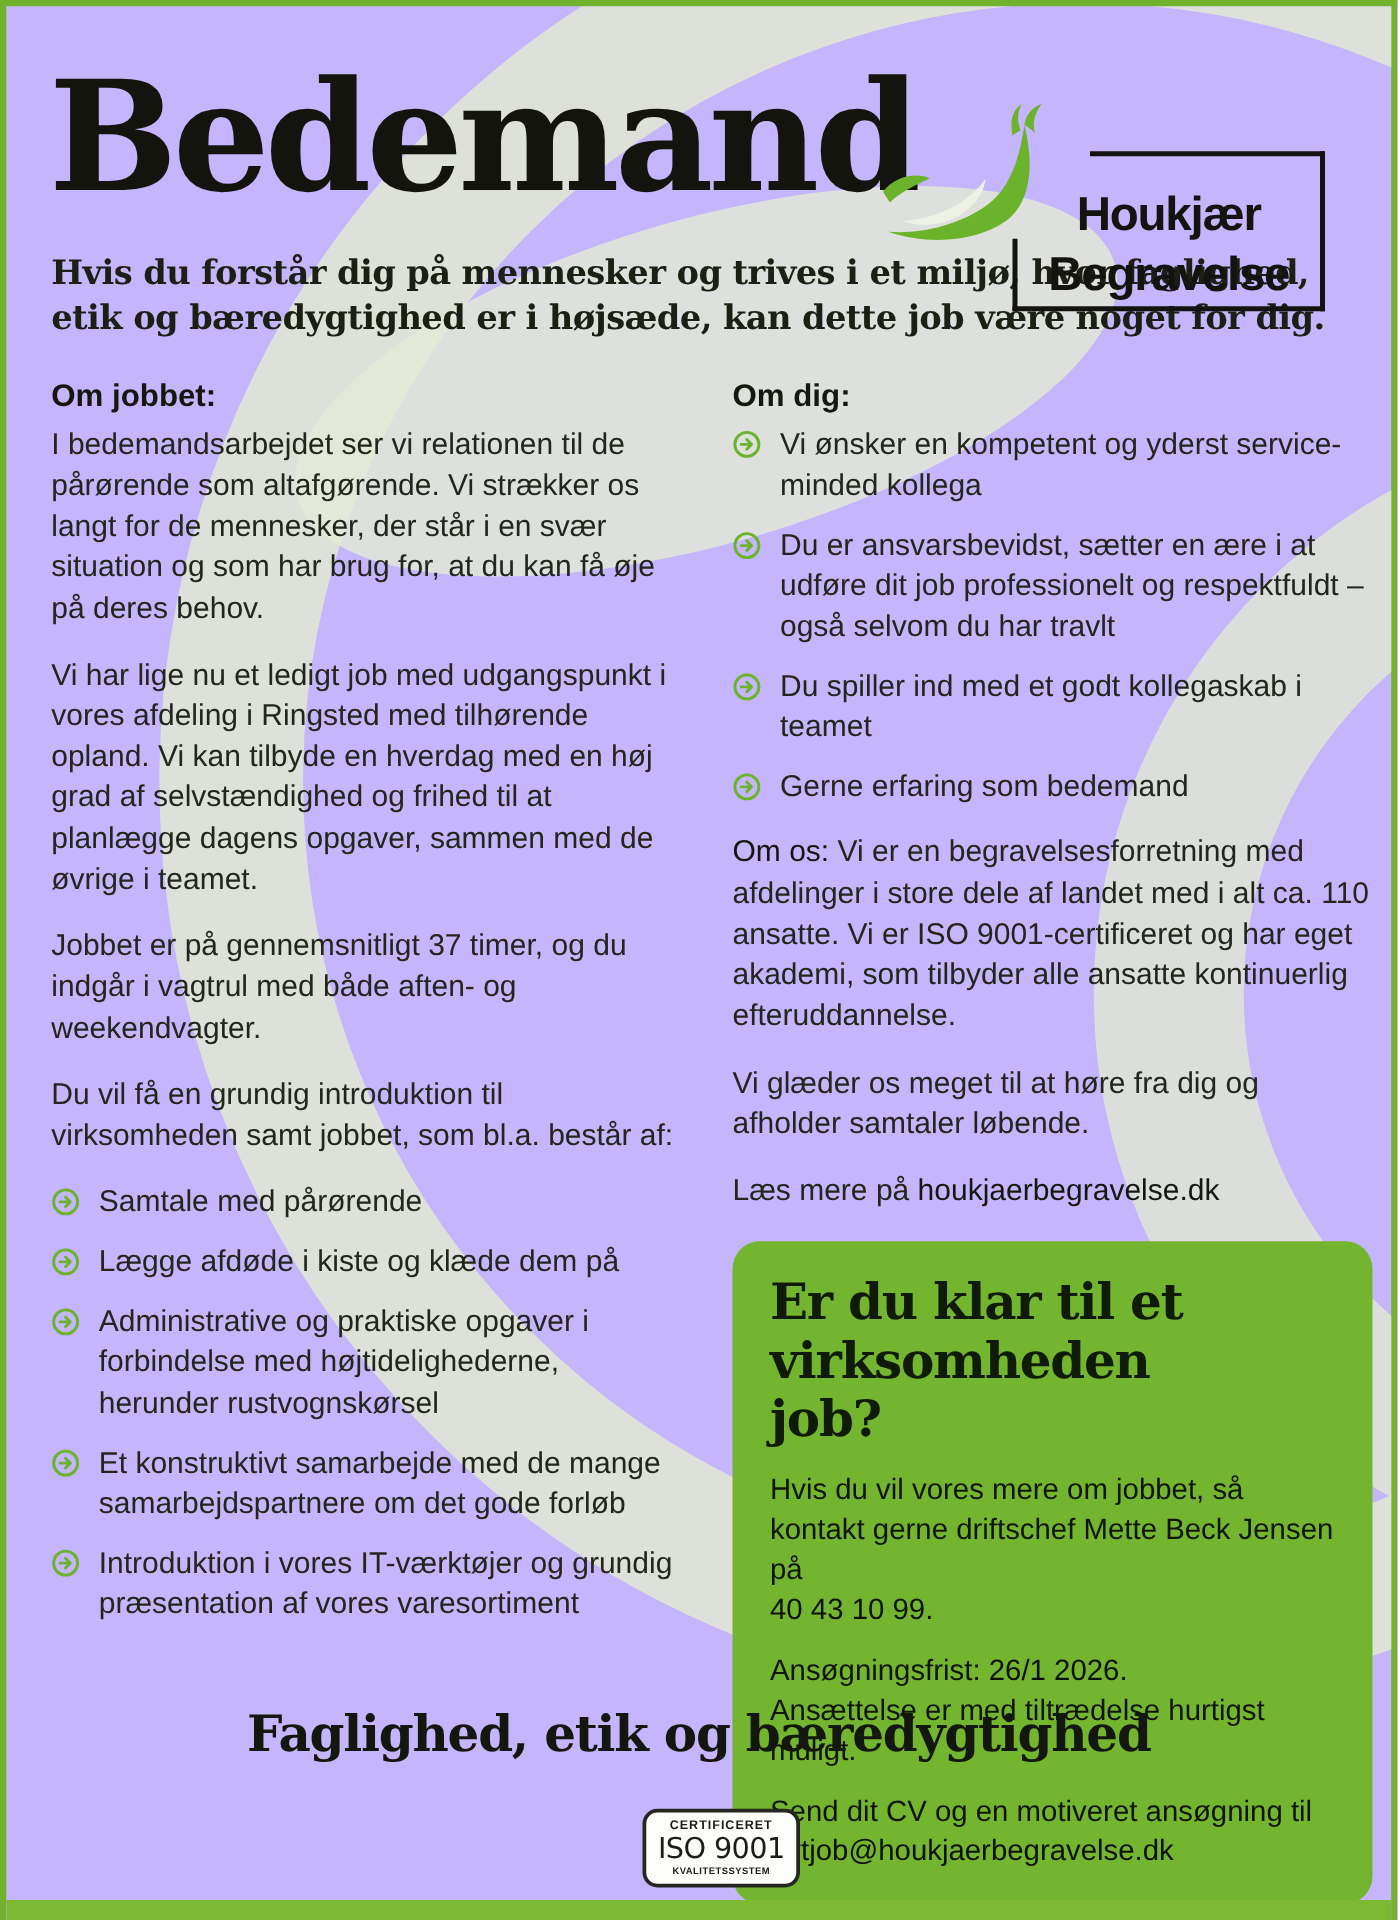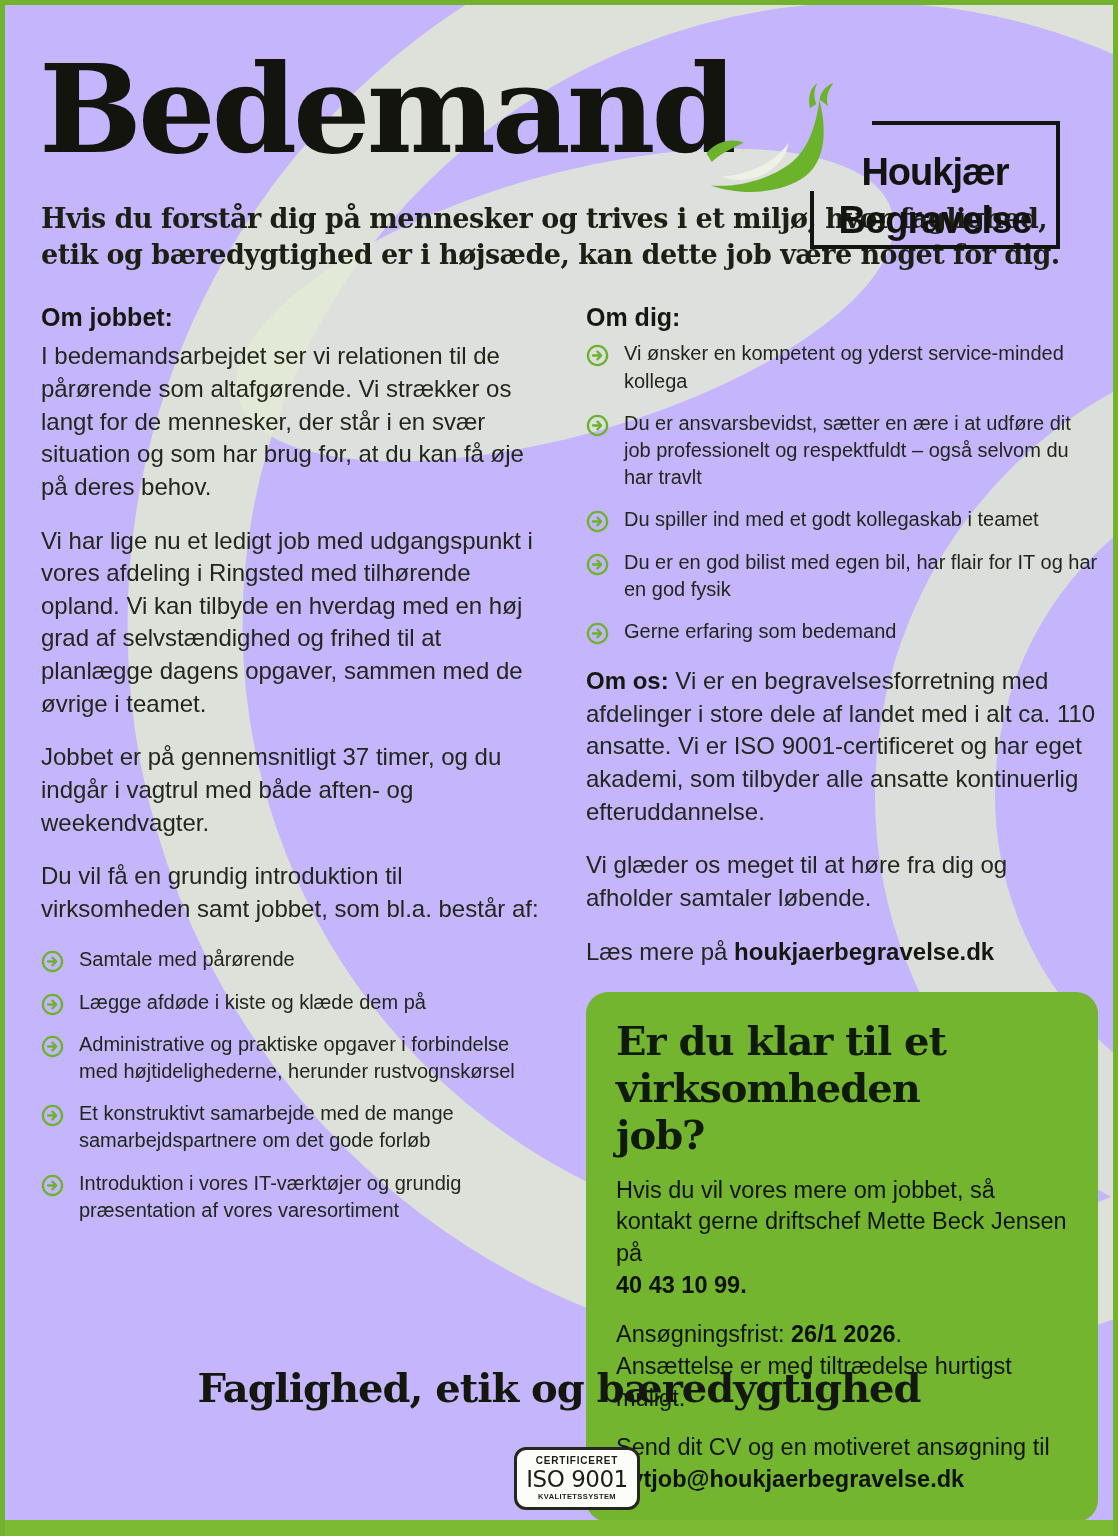--- a/index.html
+++ b/index.html
@@ -88,25 +88,25 @@
     font-size:25px;
     font-weight:bold;
     color:#15180f;
     margin:0 0 6px 0;
     line-height:1.35;
   }
   .col p{ font-size:24px; line-height:1.36; margin:0 0 21px 0; }
   .bullets{ list-style:none; margin:4px 0 20px 0; }
   .bullets li{
     display:flex; gap:15px;
-    font-size:20px; line-height:1.36;
+    font-size:24px; line-height:1.36;
     margin:0 0 15px 0;
   }
   .bullets .bicon{ flex:0 0 auto; margin-top:4px; }
-  b, strong{ font-weight:bold; color:#15180f;text-align:right; }
+  b, strong{ font-weight:normal; color:#15180f;text-align:right; }
 
   
   .cta{
     margin-top:24px;
     background:#74b52f;
     border-radius:22px;
     padding:26px 28px 26px 30px;
     color:#111408;
   }
   .cta h2{
@@ -270,27 +270,20 @@
             </li>
 
             <li>
               <svg class="bicon" width="23" height="23" viewBox="0 0 23 23">
                 <circle cx="11.5" cy="11.5" r="9.6" fill="none" stroke="#6cb32c" stroke-width="2.3"></circle>
                 <path d="M7 11.5 H14.6 M11.4 7.6 L15.2 11.5 L11.4 15.4" fill="none" stroke="#6cb32c" stroke-width="2.3" stroke-linecap="round" stroke-linejoin="round"></path>
               </svg>
               <span>Du spiller ind med et godt kollegaskab i teamet</span>
             </li>
 
-            <li>
-              <svg class="bicon" width="23" height="23" viewBox="0 0 23 23">
-                <circle cx="11.5" cy="11.5" r="9.6" fill="none" stroke="#6cb32c" stroke-width="2.3"></circle>
-                <path d="M7 11.5 H14.6 M11.4 7.6 L15.2 11.5 L11.4 15.4" fill="none" stroke="#6cb32c" stroke-width="2.3" stroke-linecap="round" stroke-linejoin="round"></path>
-              </svg>
-              <span>Du er en god bilist med egen bil, har flair for IT og har en god fysik</span>
-            </li>
 
             <li>
               <svg class="bicon" width="23" height="23" viewBox="0 0 23 23">
                 <circle cx="11.5" cy="11.5" r="9.6" fill="none" stroke="#6cb32c" stroke-width="2.3"></circle>
                 <path d="M7 11.5 H14.6 M11.4 7.6 L15.2 11.5 L11.4 15.4" fill="none" stroke="#6cb32c" stroke-width="2.3" stroke-linecap="round" stroke-linejoin="round"></path>
               </svg>
               <span>Gerne erfaring som bedemand</span>
             </li>
           </ul>
 

